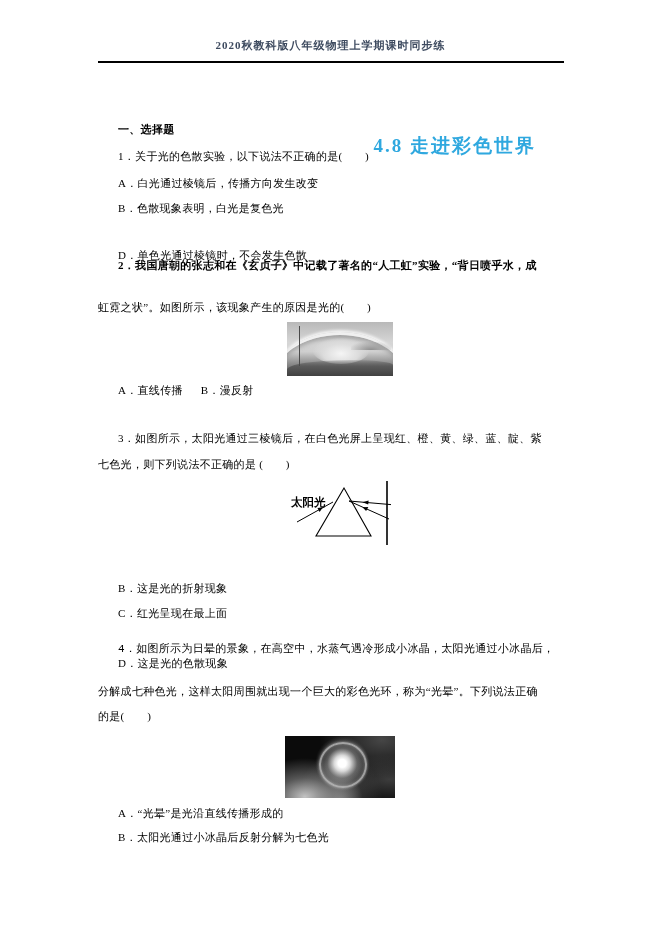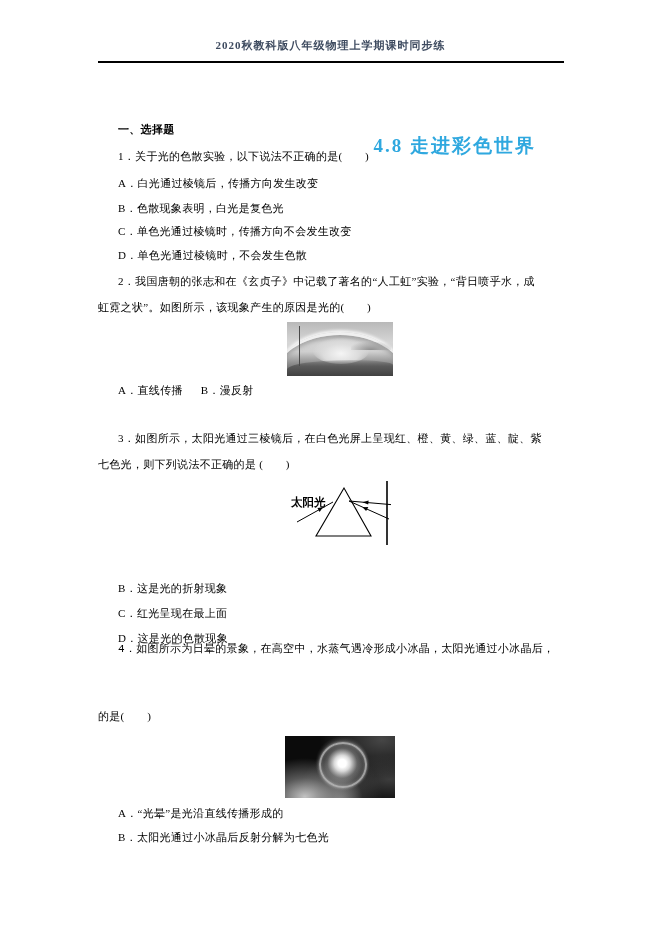--- a/index.html
+++ b/index.html
@@ -77,24 +77,23 @@
   <div class="header-text" style="color:#3d4a5f;">2020秋教科版八年级物理上学期课时同步练</div>
   <div class="header-rule"></div>
 
   <div class="page-title" style="color:#2FA8DF;">4.8 走进彩色世界</div>
 
   <div class="line ind" style="top:122px;font-weight:bold;">一、选择题</div>
 
   <div class="line ind" style="top:149px;">1．关于光的色散实验，以下说法不正确的是(　　)</div>
   <div class="line ind" style="top:201px;">B．色散现象表明，白光是复色光</div>
   <div class="line ind" style="top:176px;">A．白光通过棱镜后，传播方向发生改变</div>
-  <div class="line ind" style="top:224px;">C．单色光通过棱镜时，传播方向不会发生改变</div>
   <div class="line ind" style="top:248px;">D．单色光通过棱镜时，不会发生色散</div>
 
-  <div class="line ind" style="top:274px;">2．我国唐朝的张志和在《玄贞子》中记载了著名的“人工虹”实验，“背日喷乎水，成</div>
+  <div class="line ind" style="top:258px;font-weight:bold;">2．我国唐朝的张志和在《玄贞子》中记载了著名的“人工虹”实验，“背日喷乎水，成</div>
   <div class="line" style="top:300px;">虹霓之状”。如图所示，该现象产生的原因是光的(　　)</div>
 
   <div class="photo1">
     <div class="arc"></div>
     <div class="spray"></div>
     <div class="skyline"></div>
     <div class="ground"></div>
     <div class="pole"></div>
   </div>
 
@@ -116,23 +115,24 @@
 
     <line x1="62" y1="22" x2="104" y2="25.6" stroke="#000" stroke-width="1"></line>
     <polygon points="75.5,23.2 81.6,21.4 81.2,25.6" fill="#000"></polygon>
 
     <line x1="62" y1="22" x2="102" y2="40" stroke="#000" stroke-width="1"></line>
     <polygon points="75.5,28.2 81.3,28.1 79.1,32.1" fill="#000"></polygon>
   </svg>
 
   <div class="line ind" style="top:581px;">B．这是光的折射现象</div>
   <div class="line ind" style="top:606px;">C．红光呈现在最上面</div>
-  <div class="line ind" style="top:631px;">D．这是光的色散现象</div>
+  <div class="line ind" style="top:656px;">D．这是光的色散现象</div>
 
   <div class="line ind" style="top:642px;font-family:Liberation Mono, monospace;">4．如图所示为日晕的景象，在高空中，水蒸气遇冷形成小冰晶，太阳光通过小冰晶后，</div>
+  <div class="line" style="top:684px;">分解成七种色光，这样太阳周围就出现一个巨大的彩色光环，称为“光晕”。下列说法正确</div>
   <div class="line" style="top:709px;">的是(　　)</div>
 
   <div class="photo2">
     <div class="ring"></div>
   </div>
 
   <div class="line ind" style="top:806px;">A．“光晕”是光沿直线传播形成的</div>
   <div class="line ind" style="top:830px;">B．太阳光通过小冰晶后反射分解为七色光</div>
 
 </div>

